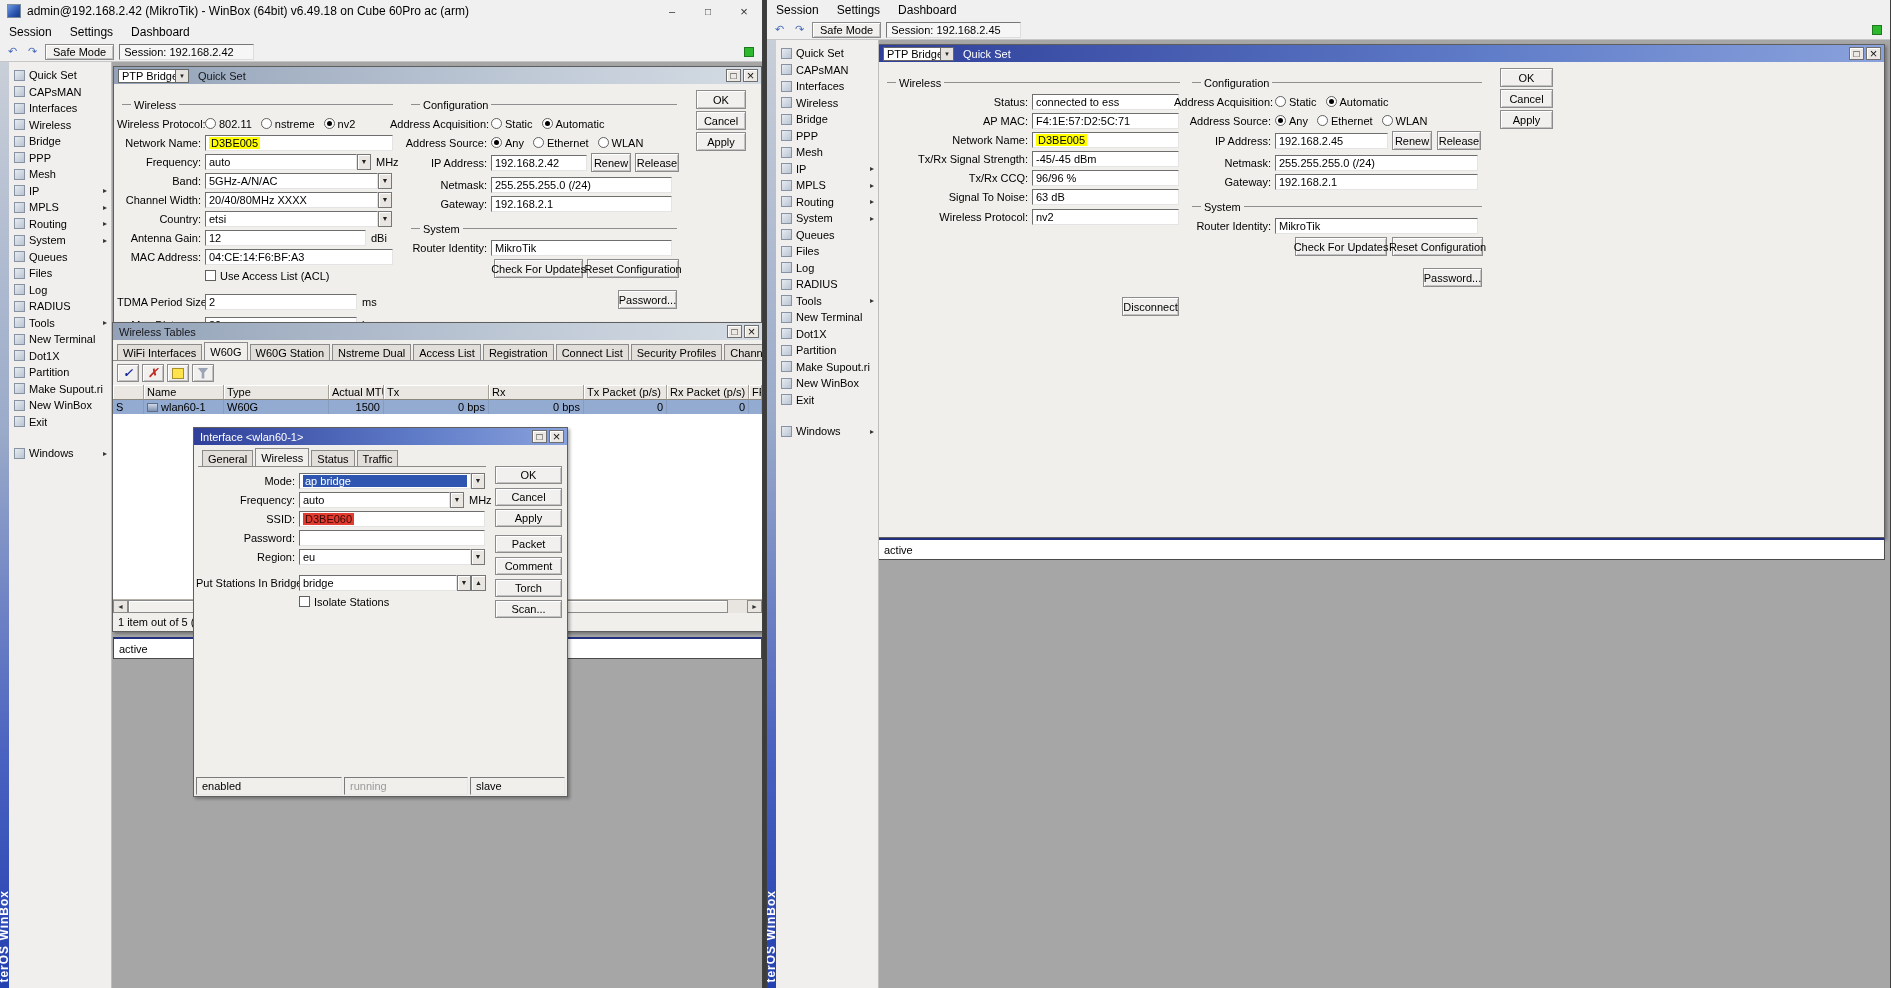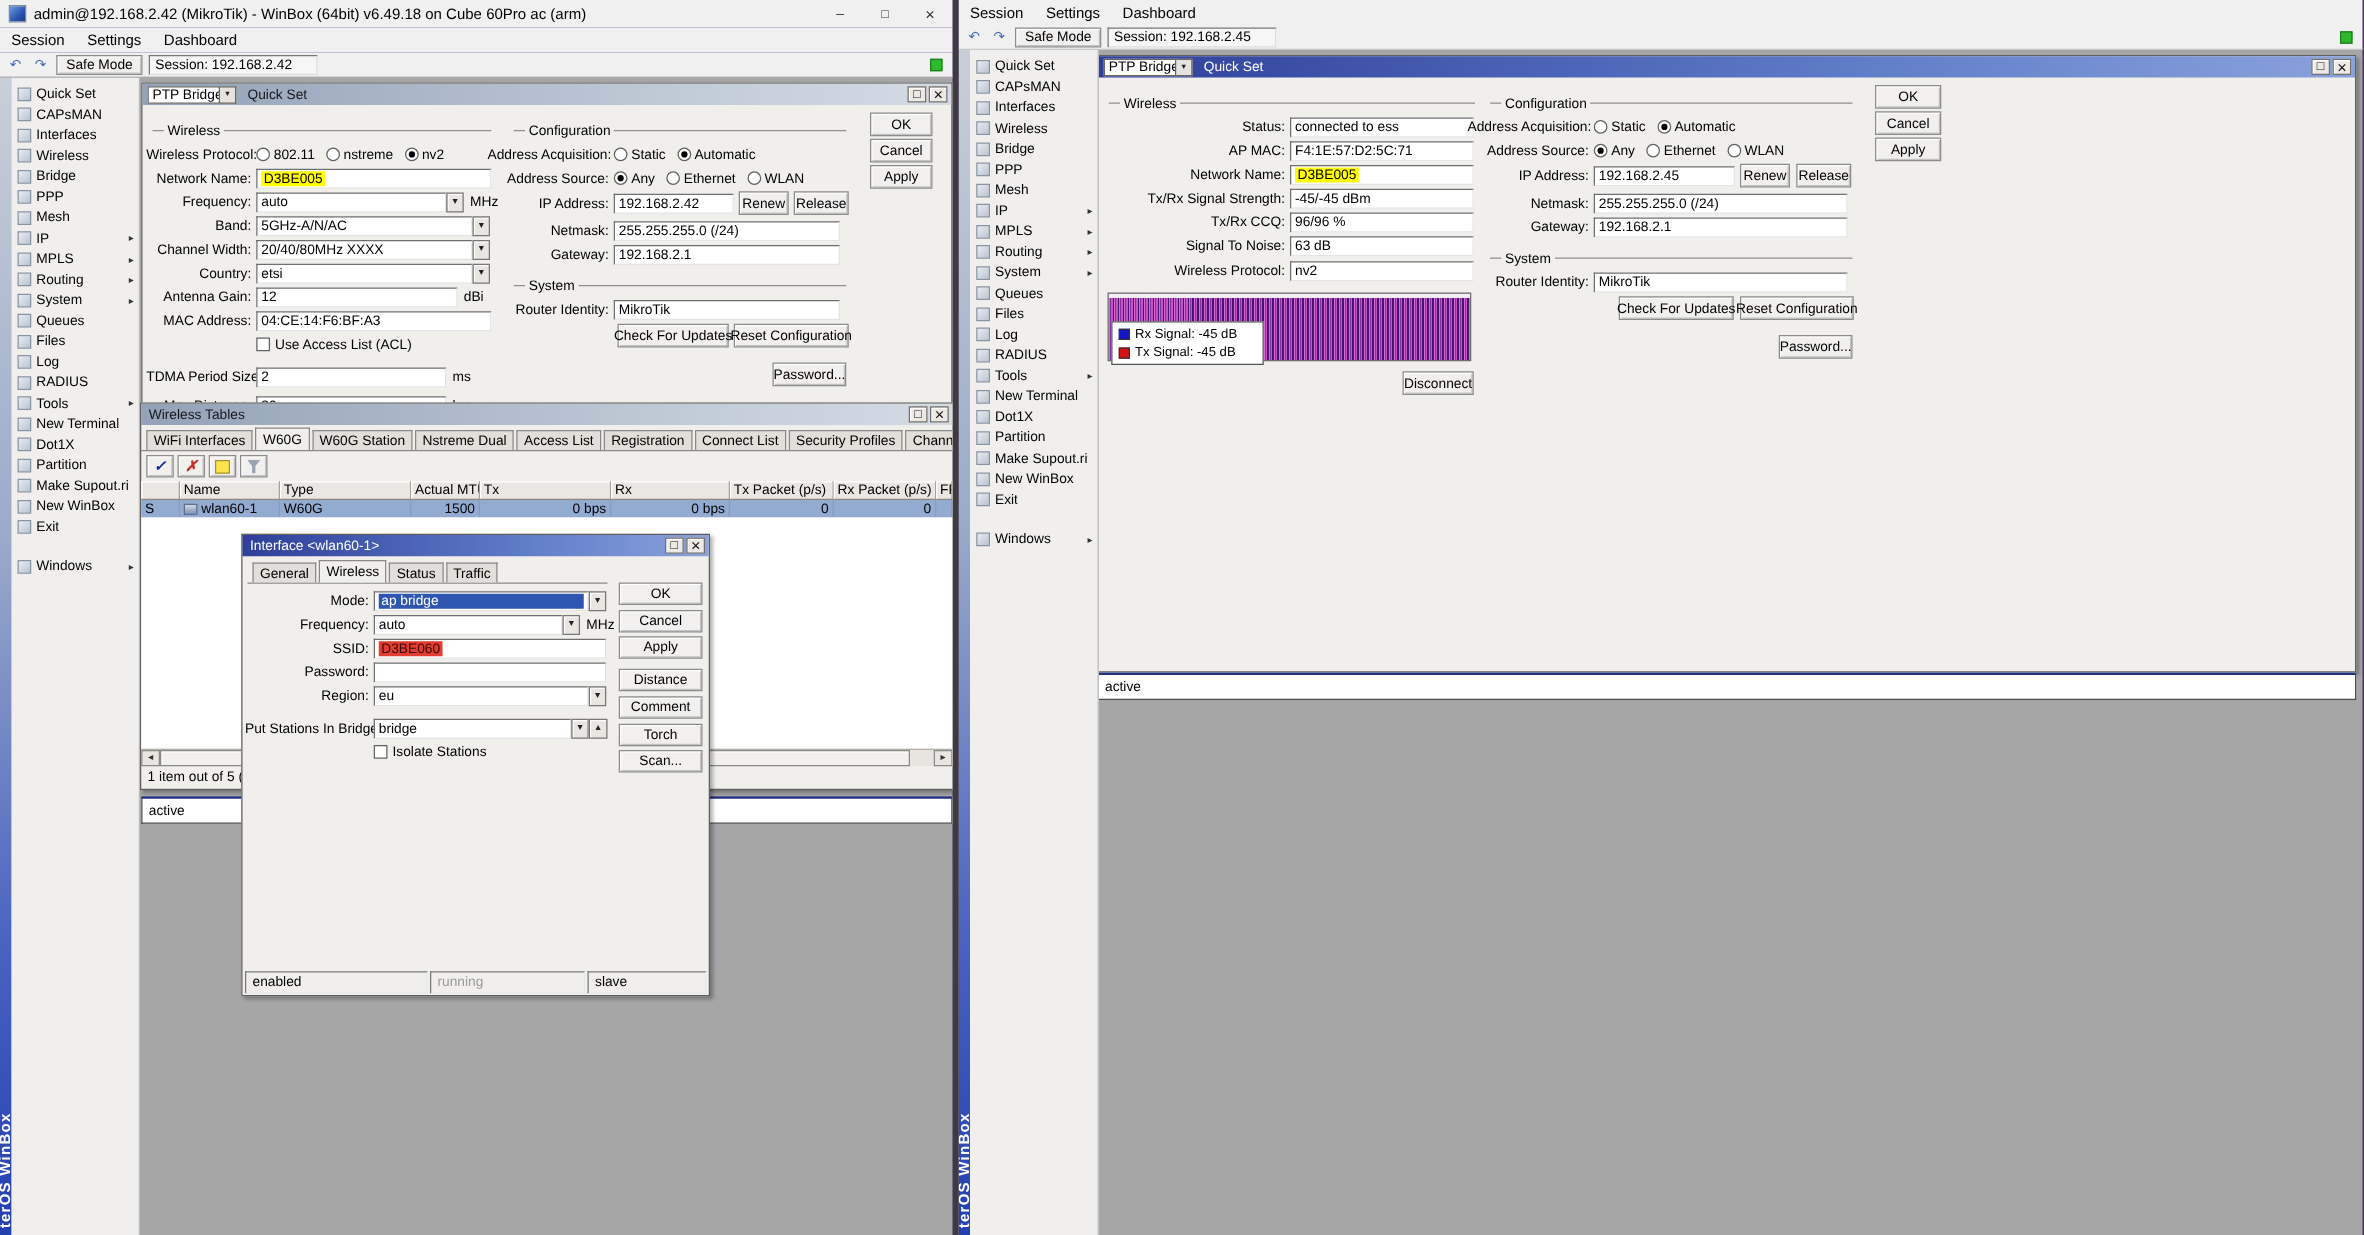--- a/index.html
+++ b/index.html
@@ -559,21 +559,21 @@
             <span class="cbtn g-up" style="width:15px;"></span>
           </div>
           <div class="row" style="left:2px;top:148px;">
             <span class="lbl" style="width:103px;"></span>
             <span class="chk"></span>
             <span>Isolate Stations</span>
           </div>
           <span class="btn" style="position:absolute;left:301px;top:21px;width:67px;height:18px;">OK</span>
           <span class="btn" style="position:absolute;left:301px;top:43px;width:67px;height:18px;">Cancel</span>
           <span class="btn" style="position:absolute;left:301px;top:64px;width:67px;height:18px;">Apply</span>
-          <span class="btn" style="position:absolute;left:301px;top:90px;width:67px;height:18px;">Distance</span>
+          <span class="btn" style="position:absolute;left:301px;top:90px;width:67px;height:18px;">Packet</span>
           <span class="btn" style="position:absolute;left:301px;top:112px;width:67px;height:18px;">Comment</span>
           <span class="btn" style="position:absolute;left:301px;top:134px;width:67px;height:18px;">Torch</span>
           <span class="btn" style="position:absolute;left:301px;top:155px;width:67px;height:18px;">Scan...</span>
           <div class="ifoot">
             <span class="fcell" style="width:146px;">enabled</span>
             <span class="fcell gray" style="width:124px;">running</span>
             <span class="fcell" style="flex:1;">slave</span>
           </div>
         </div>
       </div>
@@ -794,32 +794,20 @@
             <span class="tf" style="width:147px;">
                 <span>63 dB</span>
               </span>
           </div>
           <div class="row" style="left:8px;top:146px;">
             <span class="lbl" style="width:145px;">Wireless Protocol:</span>
             <span class="tf" style="width:147px;">
                 <span>nv2</span>
               </span>
           </div>
-          <div class="graph" style="left:7px;top:172px;width:291px;height:55px;">
-            <div class="legend" style="left:2px;top:22px;width:122px;">
-              <span class="lrow">
-                  <i class="sw" style="background: rgb(20, 20, 200);"></i>
-                  <span>Rx Signal:  -45 dB</span>
-                </span>
-              <span class="lrow">
-                  <i class="sw" style="background: rgb(212, 20, 20);"></i>
-                  <span>Tx Signal:  -45 dB</span>
-                </span>
-            </div>
-          </div>
           <span class="btn pbtn" style="position:absolute;left:243px;top:235px;width:57px;">Disconnect</span>
 
           <div class="grp" style="left:313px;top:14px;width:290px;">
               <span>Configuration</span>
             </div>
           <div class="row" style="left:295px;top:31px;">
             <span class="lbl" style="width:101px;">Address Acquisition:</span>
             <span class="radio"></span>
               <span class="rlbl">Static</span>
             <span class="radio on"></span>

